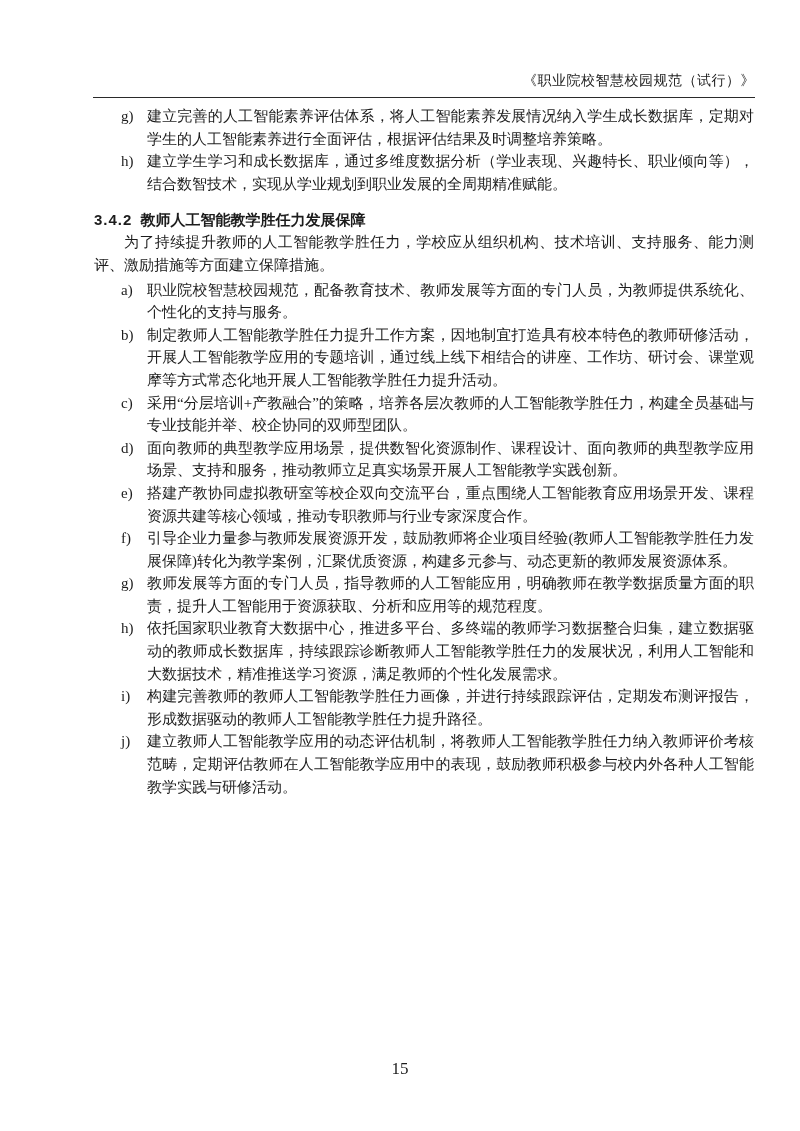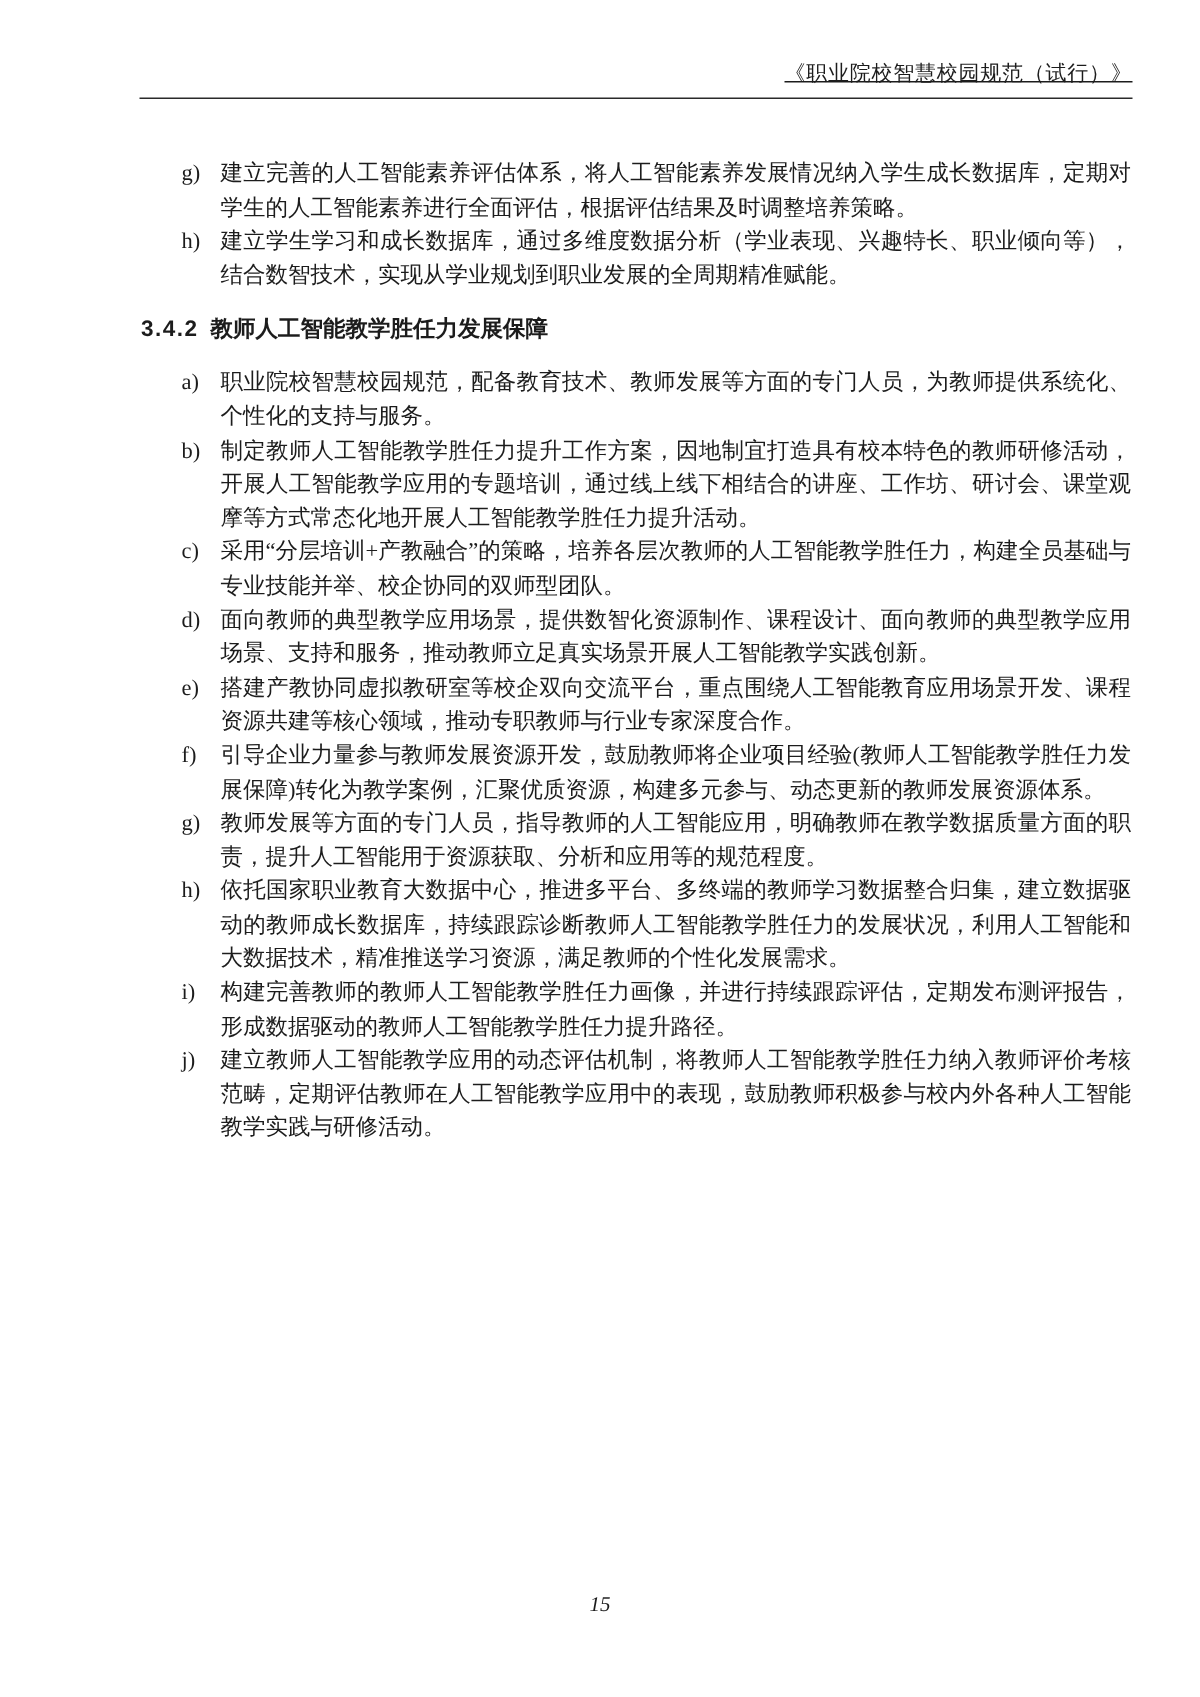--- a/index.html
+++ b/index.html
@@ -14,25 +14,24 @@
     width: 800px;
     height: 1131px;
     background: #ffffff;
     overflow: hidden;
   }
   .page-header {
     position: absolute;
     top: 0;
     left: 93px;
     right: 45px;
-    padding-top: 40px;
+    padding-top: 72px;
     padding-bottom: 7px;
     border-bottom: 1.5px solid #2a2a2a;
     text-align: right;
-    text-decoration: underline;
   }
   .header-title {
     font-size: 14px;
     letter-spacing: 0.5px;
     color: #1c1c1c;
   }
   .page-content {
     position: absolute;
     top: 89px;
     left: 94px;
@@ -52,21 +51,20 @@
   .item-label {
     flex: 0 0 26px;
     margin-left: 27px;
     text-align: left;
   }
   .item-text {
     flex: 1 1 auto;
   }
   .section-heading {
     margin-top: 14px;
-    margin-bottom: 13px;
     font-family: "Liberation Sans", "DejaVu Sans", sans-serif;
     font-weight: bold;
     font-size: 15px;
     line-height: 22px;
     text-align: left;
   }
   .section-heading .sec-num {
     letter-spacing: 1px;
     margin-right: 8px;
   }
@@ -75,23 +73,22 @@
     margin-bottom: 2px;
   }
   .page-footer {
     position: absolute;
     bottom: 52px;
     left: 0;
     width: 100%;
     text-align: center;
   }
   .page-number {
-    font-size: 14px;
+    font-size: 17px;
     color: #1c1c1c;
-    font-style: italic;
   }
 </style>
 </head>
 <body>
 
 <div class="page">
 
   <div class="page-header">
     <div class="header-title">《职业院校智慧校园规范（试行）》</div>
   </div>
@@ -108,20 +105,21 @@
         <li class="list-item">
           <span class="item-label">h)</span>
           <span class="item-text">建立学生学习和成长数据库，通过多维度数据分析（学业表现、兴趣特长、职业倾向等），结合数智技术，实现从学业规划到职业发展的全周期精准赋能。</span>
         </li>
       </ol>
 
     <h3 class="section-heading">
       <span class="sec-num">3.4.2</span><span>教师人工智能教学胜任力发展保障</span>
     </h3>
 
+    <p class="intro-paragraph">为了持续提升教师的人工智能教学胜任力，学校应从组织机构、技术培训、支持服务、能力测评、激励措施等方面建立保障措施。</p>
 
     <ol class="item-list">
 
         <li class="list-item">
           <span class="item-label">a)</span>
           <span class="item-text">职业院校智慧校园规范，配备教育技术、教师发展等方面的专门人员，为教师提供系统化、个性化的支持与服务。</span>
         </li>
 
         <li class="list-item">
           <span class="item-label">b)</span>

